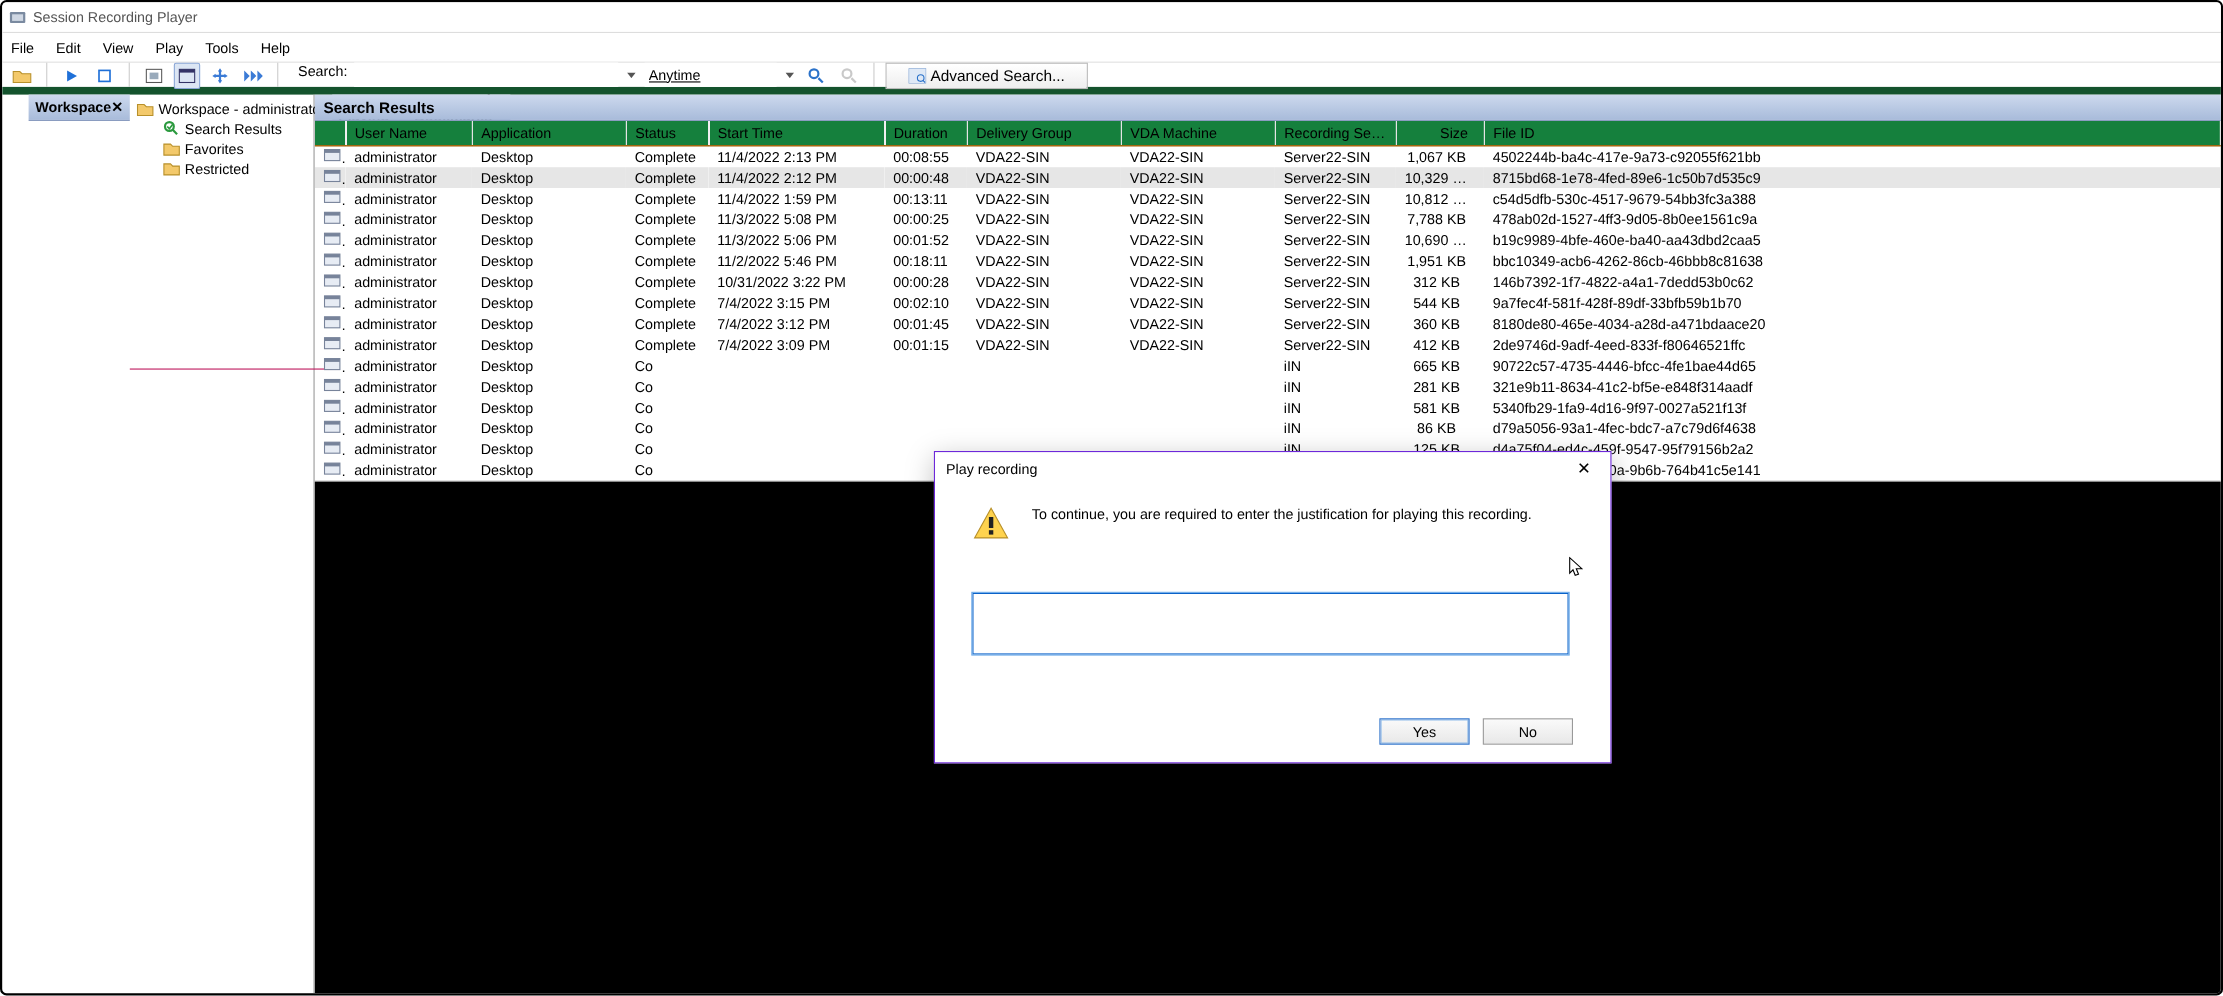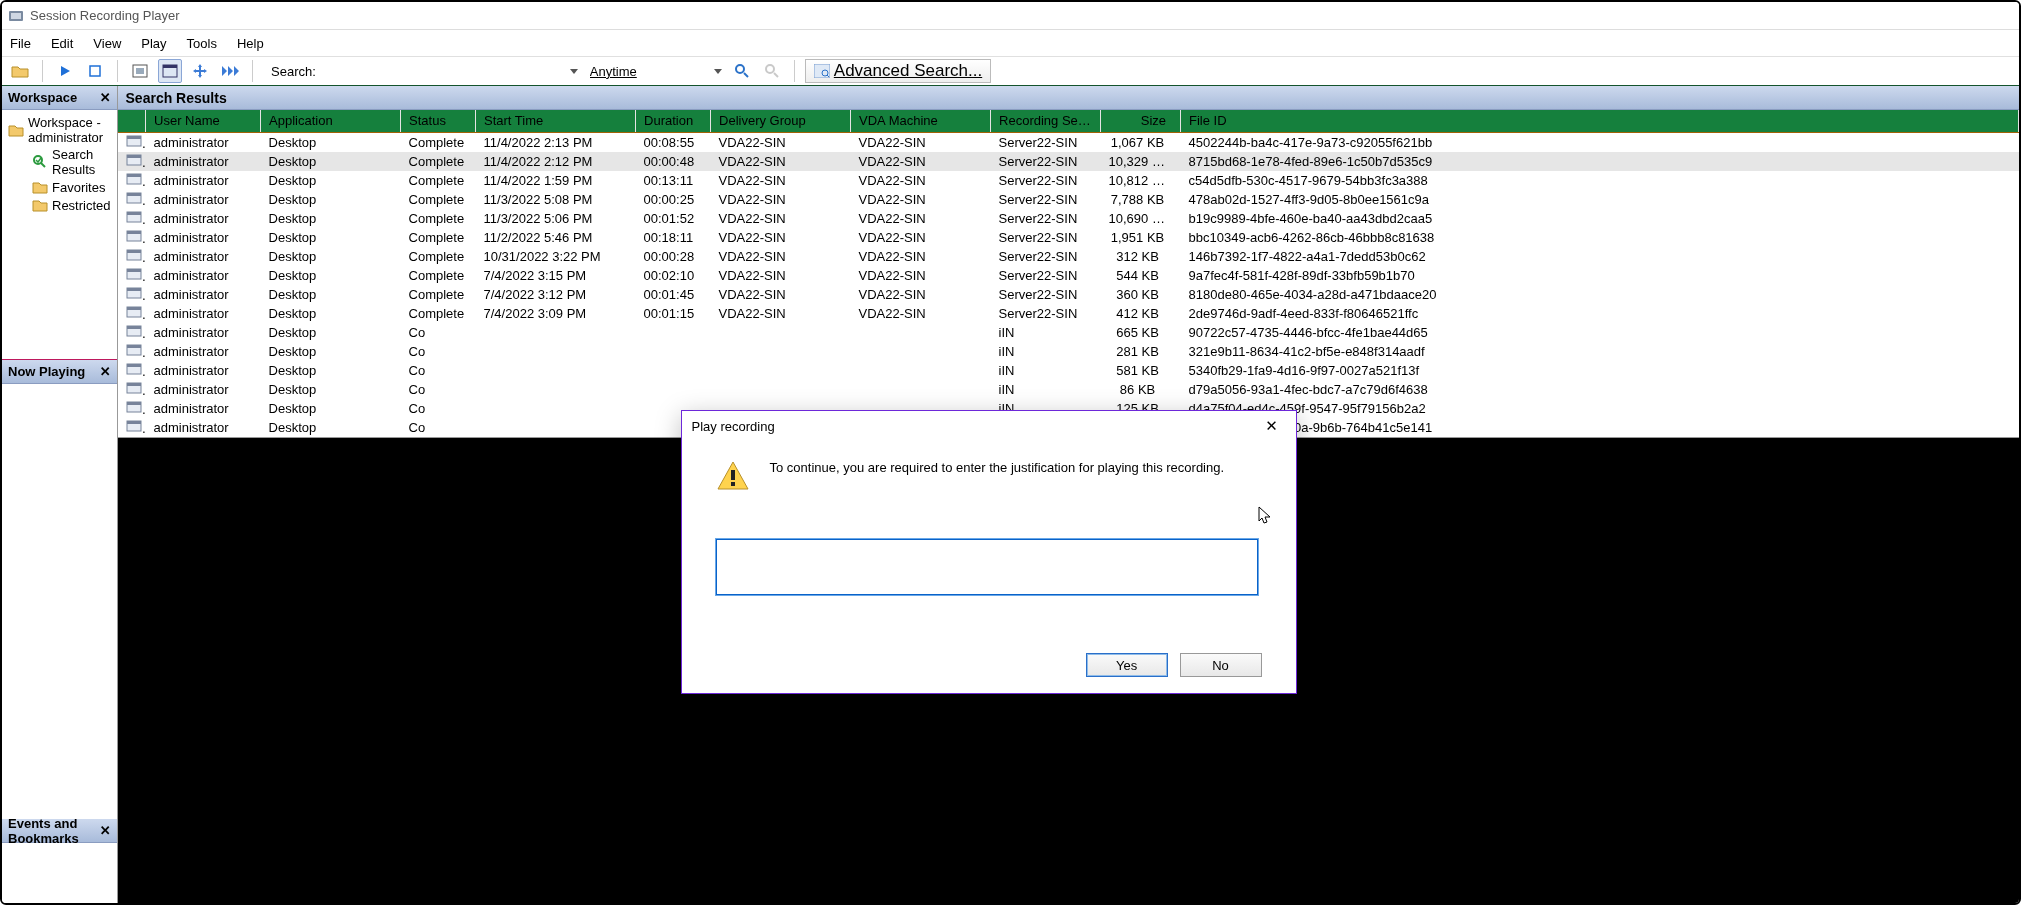--- a/index.html
+++ b/index.html
@@ -32,57 +32,56 @@
   align-items: center;
   padding: 0 8px;
   gap: 20px;
   background: #fff;
   font-size: 13px;
 }
 .menubar span { cursor: default; }
 .toolbar {
   height: 30px;
   display: flex;
-  align-items: center;
   padding: 0 6px;
   gap: 6px;
   background: #fff;
   border-top: 1px solid #e0e0e0;
-  border-bottom: 1px solid #14532d;
+  border-bottom: 7px solid #14532d;
 }
 .toolbar .sep { width: 1px; height: 22px; background: #ccc; margin: 0 4px; }
 .toolbar .tb-btn {
   width: 24px; height: 24px;
   display: flex; align-items: center; justify-content: center;
   border: 1px solid transparent;
   border-radius: 2px;
 }
 .toolbar .search-label { margin-left: 8px; font-size: 13px; }
 .toolbar .search-box {
   width: 240px; height: 22px; border: 1px solid #fff; font-size: 13px; padding: 0 4px;
 }
 .toolbar .dd { width:12px; height:22px; display:flex; align-items:center; justify-content:center; }
 .toolbar .anytime {
   width: 120px; height: 22px; border: none; font-size: 13px; padding: 0 4px; background:#fff;text-decoration:underline;
 }
 .toolbar .adv {
   display: flex; align-items: center; gap: 4px;
-  border: 1px solid #bbb; padding: 2px 8px; height: 24px;
+  border: 1px solid #bbb; padding: 2px 20px; height: 24px;
   background: linear-gradient(#fff,#eee);
-  font-size: 17px;
-  text-decoration: underline;
+  font-size: 14px;
 }
 .content {
   display: flex;
   height: calc(100% - 28px - 26px - 30px);
 }
 .left-rail {
   width: 260px;
-  display: flex; flex-direction: column;
+  display: flex; flex-direction: row;
   border-right: 1px solid #999;
+  margin-left: 24px;
 }
 .panel-hdr {
   background: linear-gradient(#cdd9ee,#a8bbda);
   height: 24px;
   display: flex; align-items: center; justify-content: space-between;
   padding: 0 6px;
   font-weight: bold;
   font-size: 13px;
   border-bottom: 1px solid #8a9cc0;
 }

